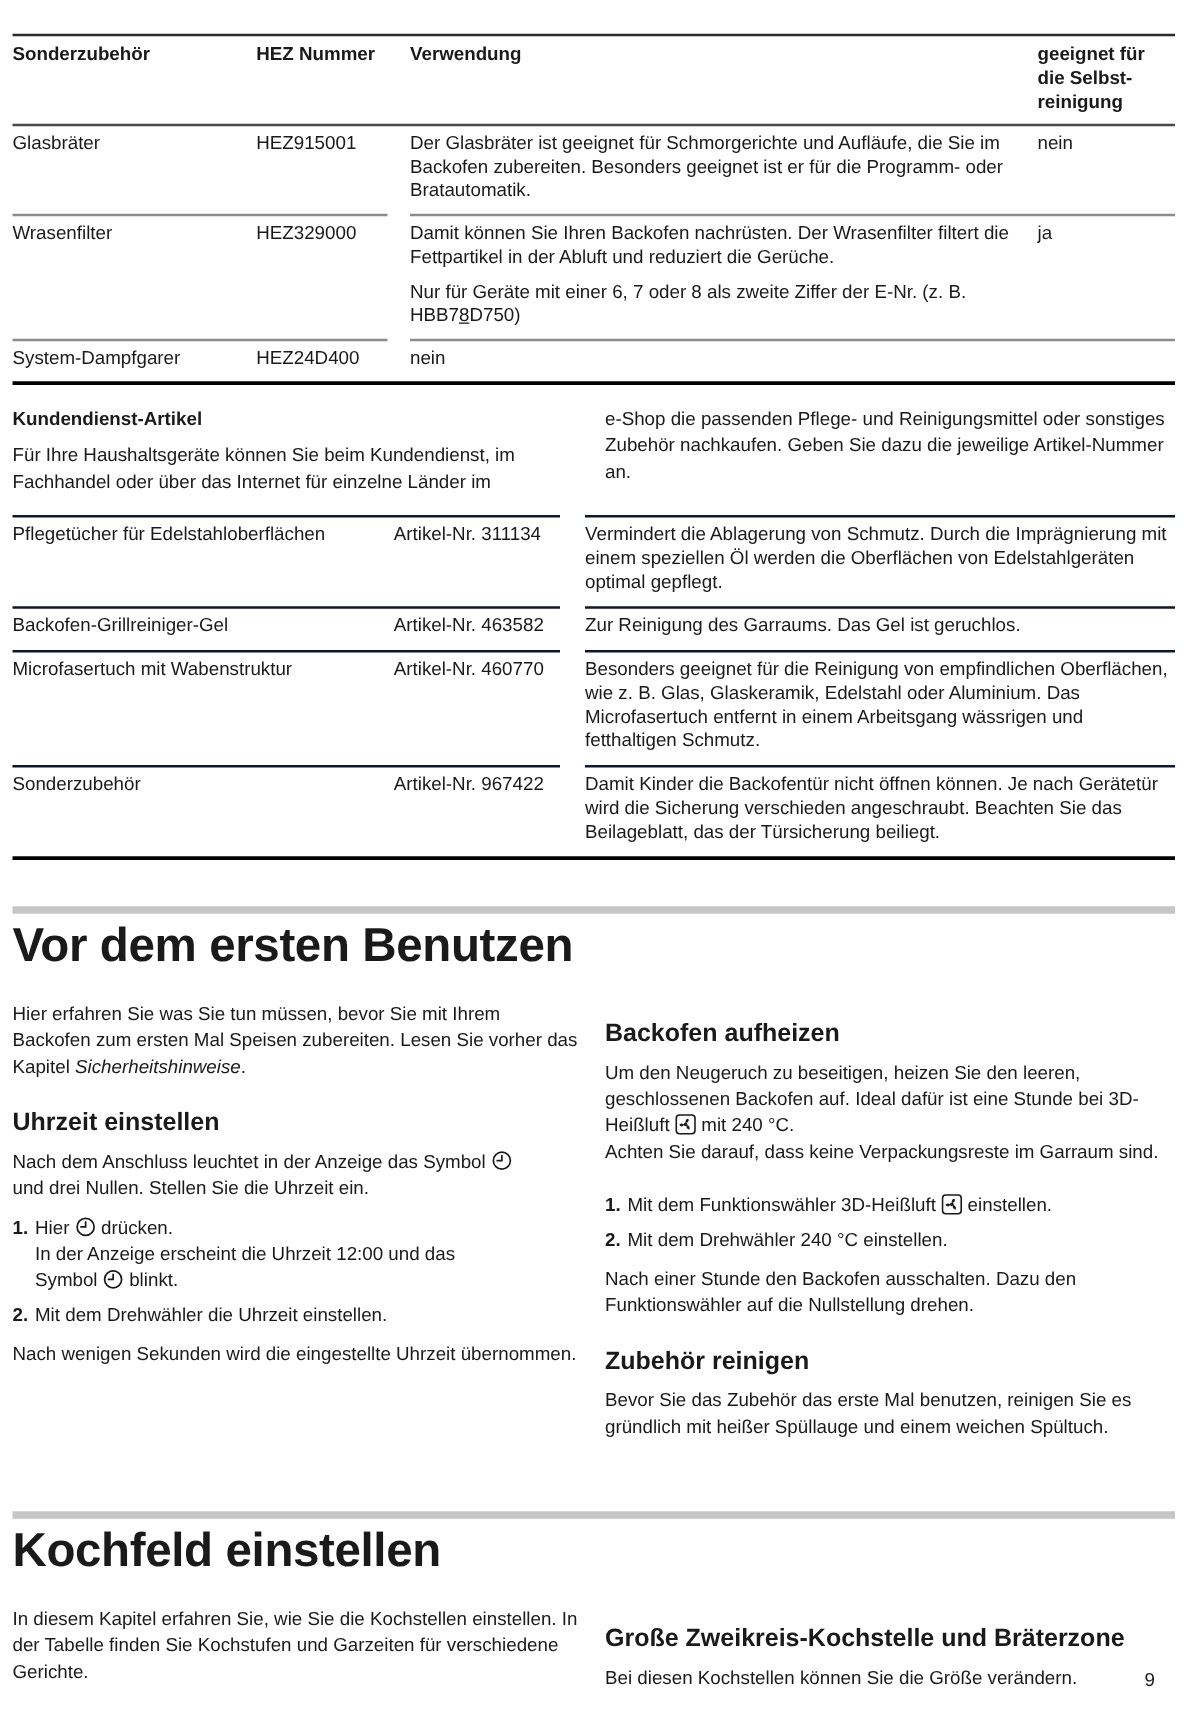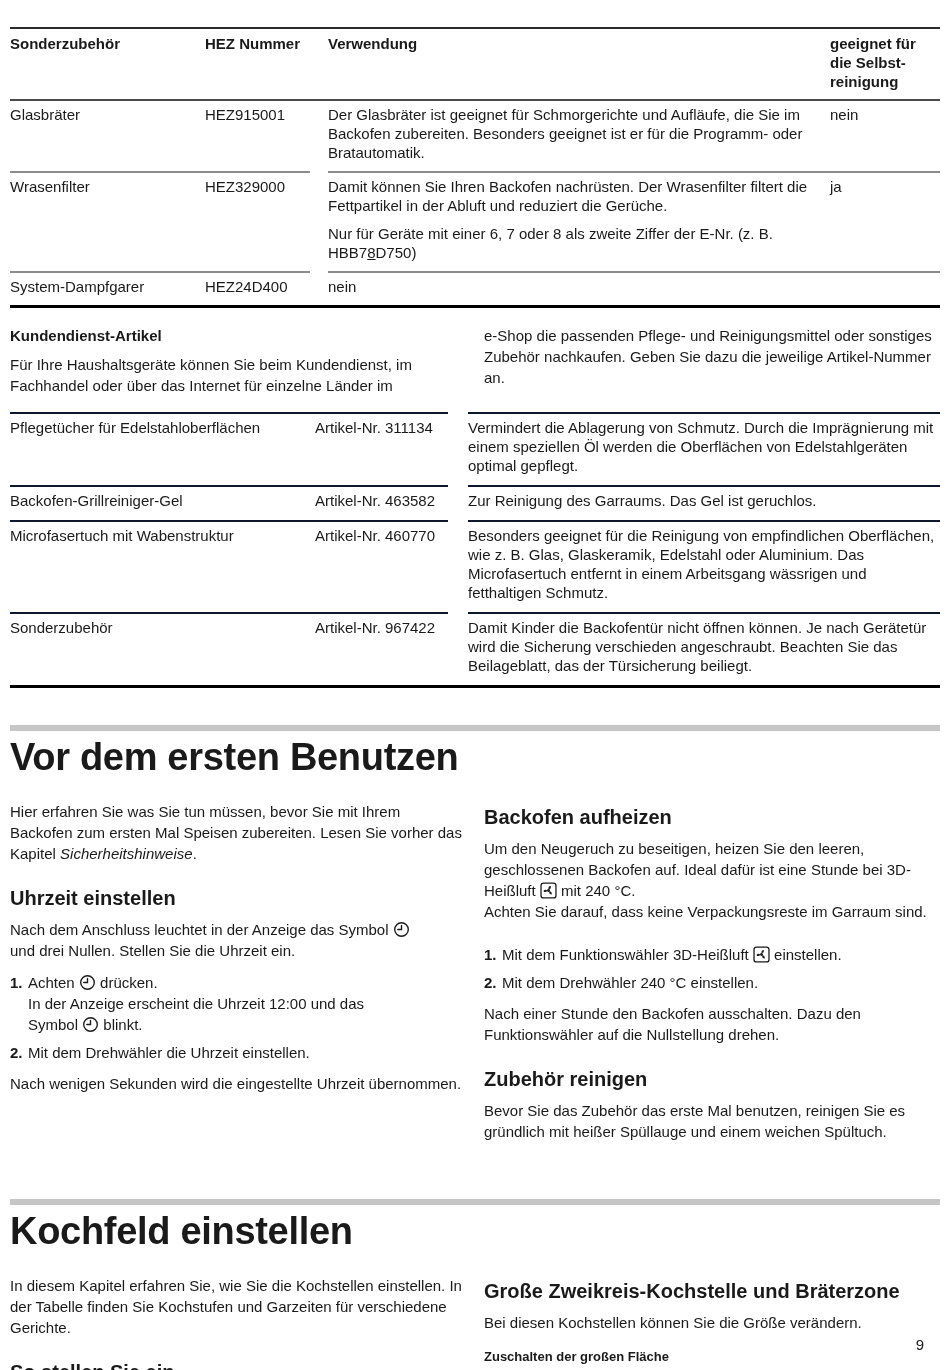--- a/index.html
+++ b/index.html
@@ -32,21 +32,21 @@
   .t2-row { display:grid; grid-template-columns:438px 472px; column-gap:20px; }
   .t2-row > .grp { border-top:2px solid #0f172a; padding:4px 0 10px; }
   .grp-a2 { display:grid; grid-template-columns:305px 133px; }
   .grp-b2 { padding-left:17px; box-sizing:border-box; }
 
   
   .bar { height:6px; background:#c6c6c6; }
   .bar1 { margin-top:37px; }
   .bar2 { margin-top:46px; }
   h1 { font-size:38px; line-height:34px; margin:9px 0 0 0; letter-spacing:-0.3px; font-weight:bold; }
-  h2 { font-size:20px; line-height:24px; margin:4px 0 9px 0; font-weight:bold; }
+  h2 { font-size:20px; line-height:24px; margin:14px 0 9px 0; font-weight:bold; }
   h3 { font-size:13px; line-height:19px; margin:14px 0 6px 0; font-weight:bold; }
   .sect-cols { margin-top:27px; }
   p { margin:0 0 11px 0; }
   .tight p { margin-bottom:0; }
   .i { font-style:italic; }
   .step { position:relative; padding-left:18px; margin:0 0 7px 0; }
   .step .num { position:absolute; left:0; font-weight:bold; }
   .after-steps { margin-top:10px; }
 
   
@@ -165,21 +165,21 @@
       <p>
         <span>Nach dem Anschluss leuchtet in der Anzeige das Symbol </span><span class="icn"><svg width="17" height="17" viewBox="0 0 20 20">
               <circle cx="10" cy="10" r="8" fill="none" stroke="#1a1a1a" stroke-width="1.6"></circle>
               <path d="M10 5.2 L10 10 L5.6 10" fill="none" stroke="#1a1a1a" stroke-width="1.6" stroke-linecap="round"></path>
             </svg></span><br>
         <span>und drei Nullen. Stellen Sie die Uhrzeit ein.</span>
       </p>
 
       <div class="step">
         <span class="num">1.</span>
-        <span>Achten </span><span class="icn"><svg width="17" height="17" viewBox="0 0 20 20">
+        <span>Hier </span><span class="icn"><svg width="17" height="17" viewBox="0 0 20 20">
               <circle cx="10" cy="10" r="8" fill="none" stroke="#1a1a1a" stroke-width="1.6"></circle>
               <path d="M10 5.2 L10 10 L5.6 10" fill="none" stroke="#1a1a1a" stroke-width="1.6" stroke-linecap="round"></path>
             </svg></span><span> drücken.</span><br>
         <span>In der Anzeige erscheint die Uhrzeit 12:00 und das</span><br>
         <span>Symbol </span><span class="icn"><svg width="17" height="17" viewBox="0 0 20 20">
               <circle cx="10" cy="10" r="8" fill="none" stroke="#1a1a1a" stroke-width="1.6"></circle>
               <path d="M10 5.2 L10 10 L5.6 10" fill="none" stroke="#1a1a1a" stroke-width="1.6" stroke-linecap="round"></path>
             </svg></span><span> blinkt.</span>
       </div>
       <div class="step">

